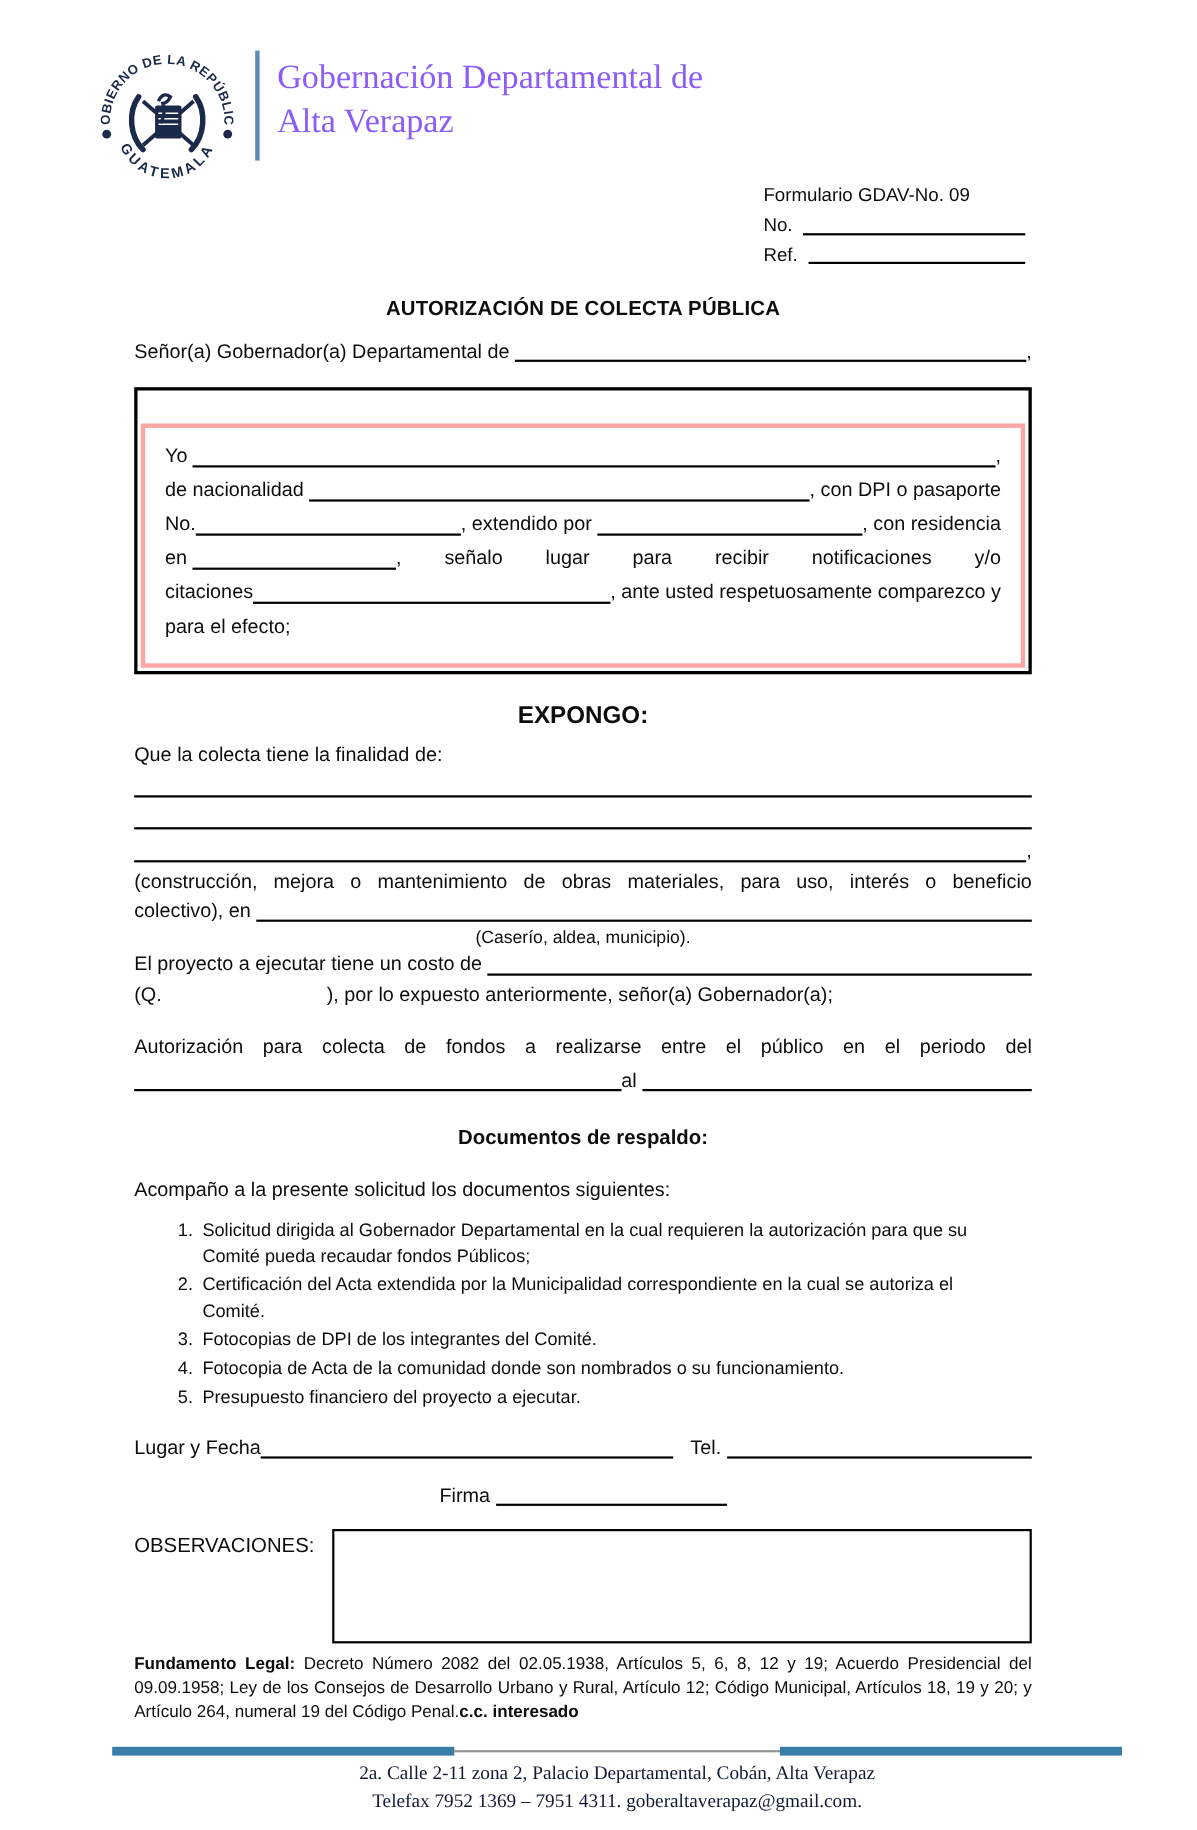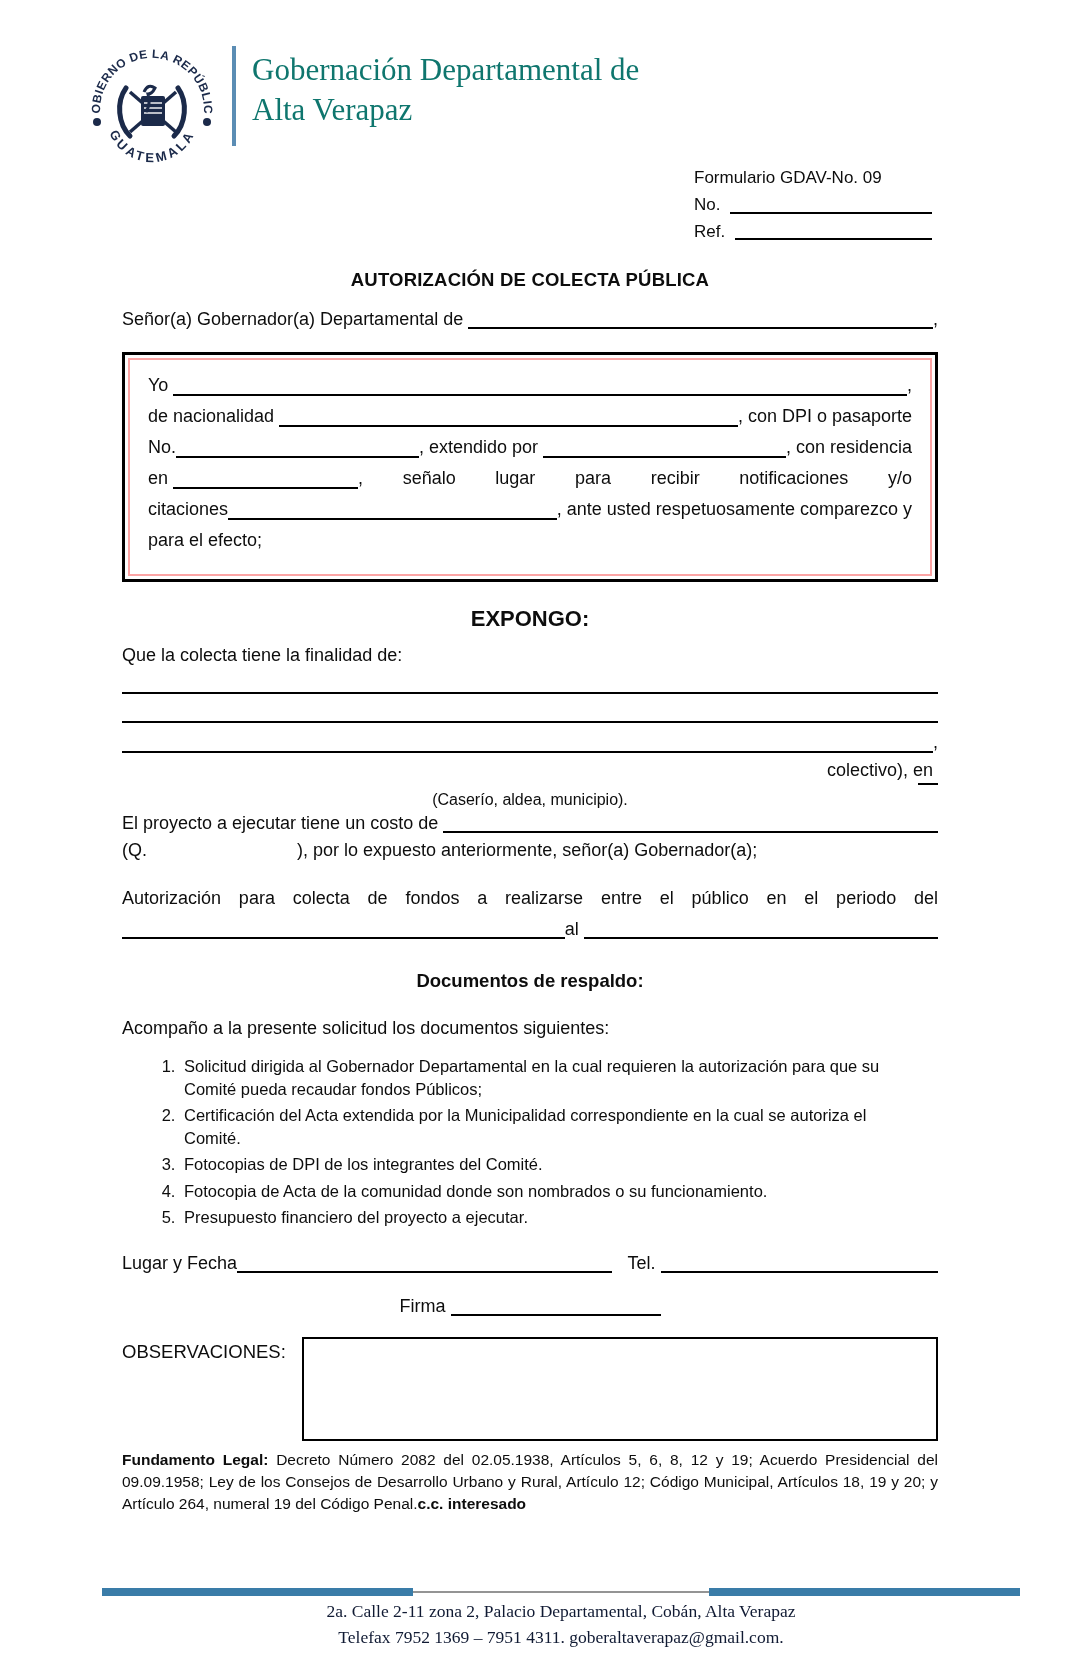--- a/index.html
+++ b/index.html
@@ -6,33 +6,33 @@
   body{
     width:1088px;height:1664px;position:relative;overflow:hidden;
     background:#ffffff;color:#0d0d0d;
     font-family:"Liberation Sans","DejaVu Sans",sans-serif;
     font-size:18px;line-height:1.4;
   }
   .header{display:flex;align-items:flex-start;margin:34px 0 0 84px;}
   .divider{width:4px;height:100px;background:#5b8db4;margin:12px 16px 0 12px;}
   .orgname{
     font-family:"Liberation Serif","DejaVu Serif",serif;
-    font-size:31px;line-height:1.28;color:#0f766e;margin-top:16px;
+    font-size:31px;line-height:1.28;color:#8b5cf6;margin-top:16px;
   }
   .fmeta{width:238px;margin:-14px 156px 0 auto;font-size:17px;}
   .fmeta .line{margin-top:3px;}
   .content{margin-left:122px;width:816px;}
   .doc-title{text-align:center;font-weight:bold;font-size:18.5px;margin-top:24px;letter-spacing:.2px;}
   .line{display:flex;align-items:flex-end;}
   .seg-t{white-space:pre;}
   .seg-b{flex:1 1 0;min-width:20px;border-bottom:2px solid #000;margin-bottom:3px;height:0;}
   .seg-s{flex:0 0 auto;}
   .salutation{margin-top:14px;}
   .dbox{border:3px solid #000;padding:3px;margin-top:20px;}
-  .dbox-inner{border:2px solid #fca5a5;padding:12px 18px 16px 18px;}
+  .dbox-inner{border:4px solid #fca5a5;padding:12px 18px 16px 18px;margin-top:27px;}
   .dbox .line{margin-bottom:4px;line-height:1.5;}
   .h{ text-align:center;font-weight:bold;font-size:22px;}
   .mt26{margin-top:26px;} .mt22{margin-top:22px;} .mt8{margin-top:8px;}
   .blankrow{margin-top:24px;height:5px;}
   .blankrow3{margin-top:4px;}
   .jline{text-align:justify;text-align-last:justify;margin-top:2px;}
   .caserio{text-align:center;font-size:16px;margin-top:1px;}
   .mtcosto{margin-top:0;}
   .mtq{margin-top:2px;}
   .sol-l1{margin-top:22px;}
@@ -165,21 +165,22 @@
       <span class="seg-b"></span>
     </div>
   <div class="line blankrow">
       <span class="seg-b"></span>
     </div>
   <div class="line blankrow3">
       <span class="seg-b"></span>
       <span class="seg-t">,</span>
     </div>
 
-  <div class="line" style="margin-top:2px;flex-direction:column;">
+  <div class="jline">(construcción, mejora o mantenimiento de obras materiales, para uso, interés o beneficio</div>
+  <div class="line" style="margin-top:2px;">
       <span class="seg-t">colectivo), en </span>
       <span class="seg-b"></span>
     </div>
   <div class="caserio">(Caserío, aldea, municipio).</div>
 
   <div class="line mtcosto">
       <span class="seg-t">El proyecto a ejecutar tiene un costo de </span>
       <span class="seg-b"></span>
     </div>
   <div class="line mtq">

